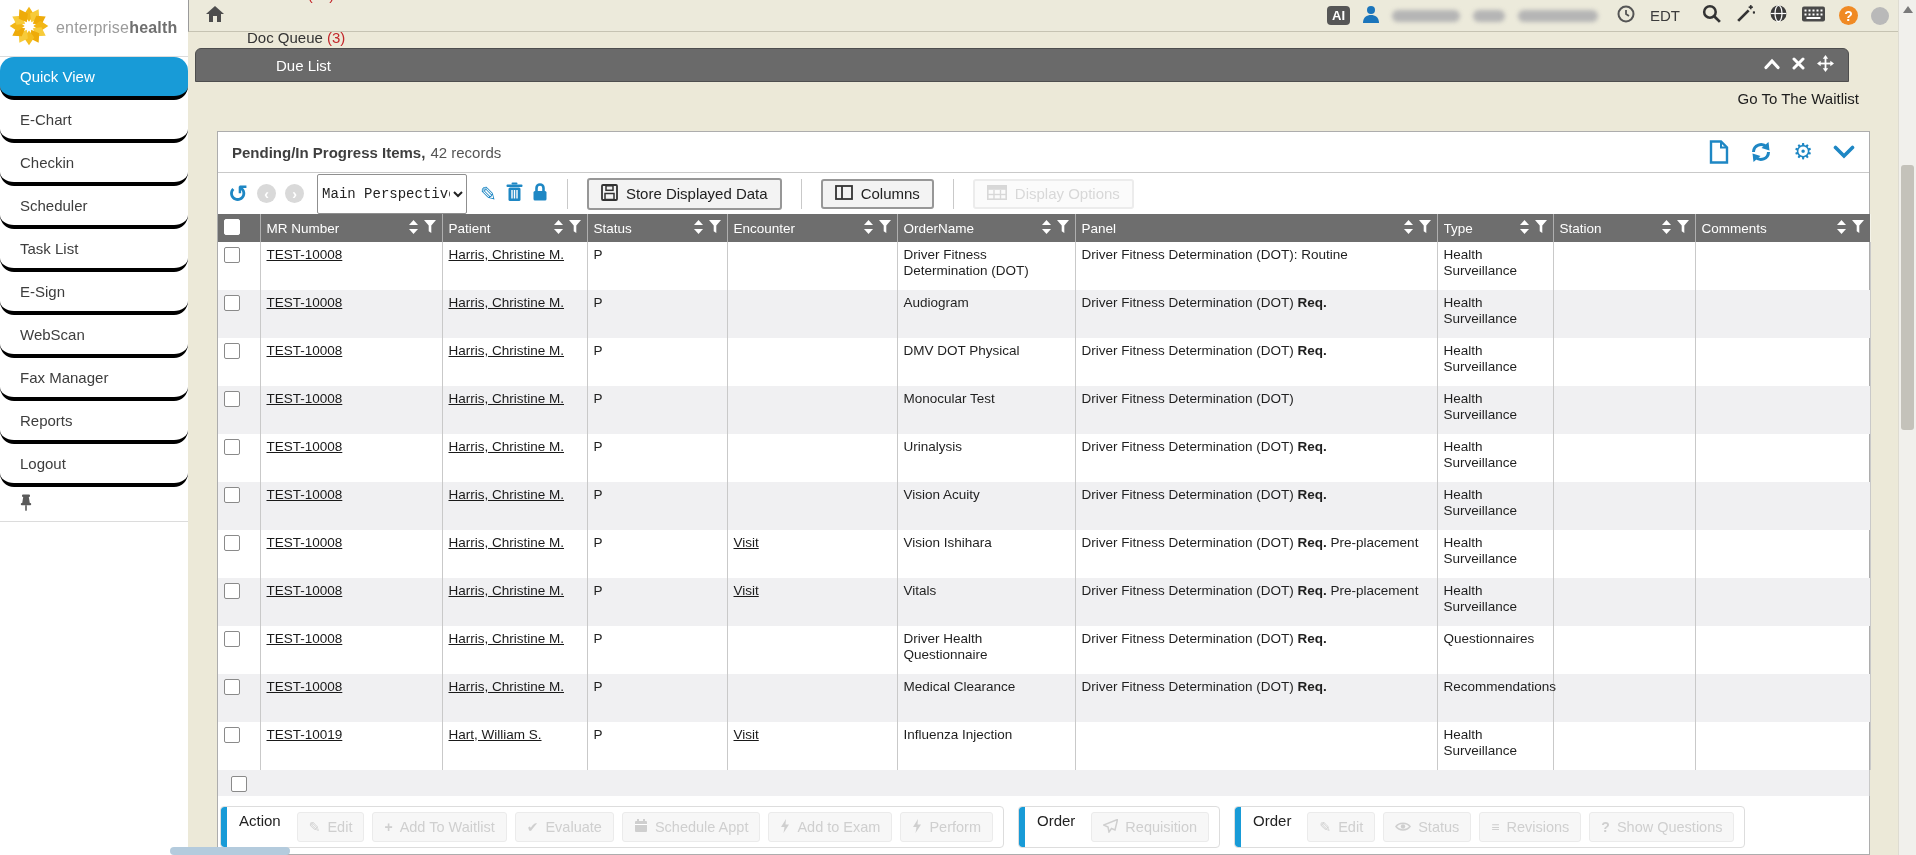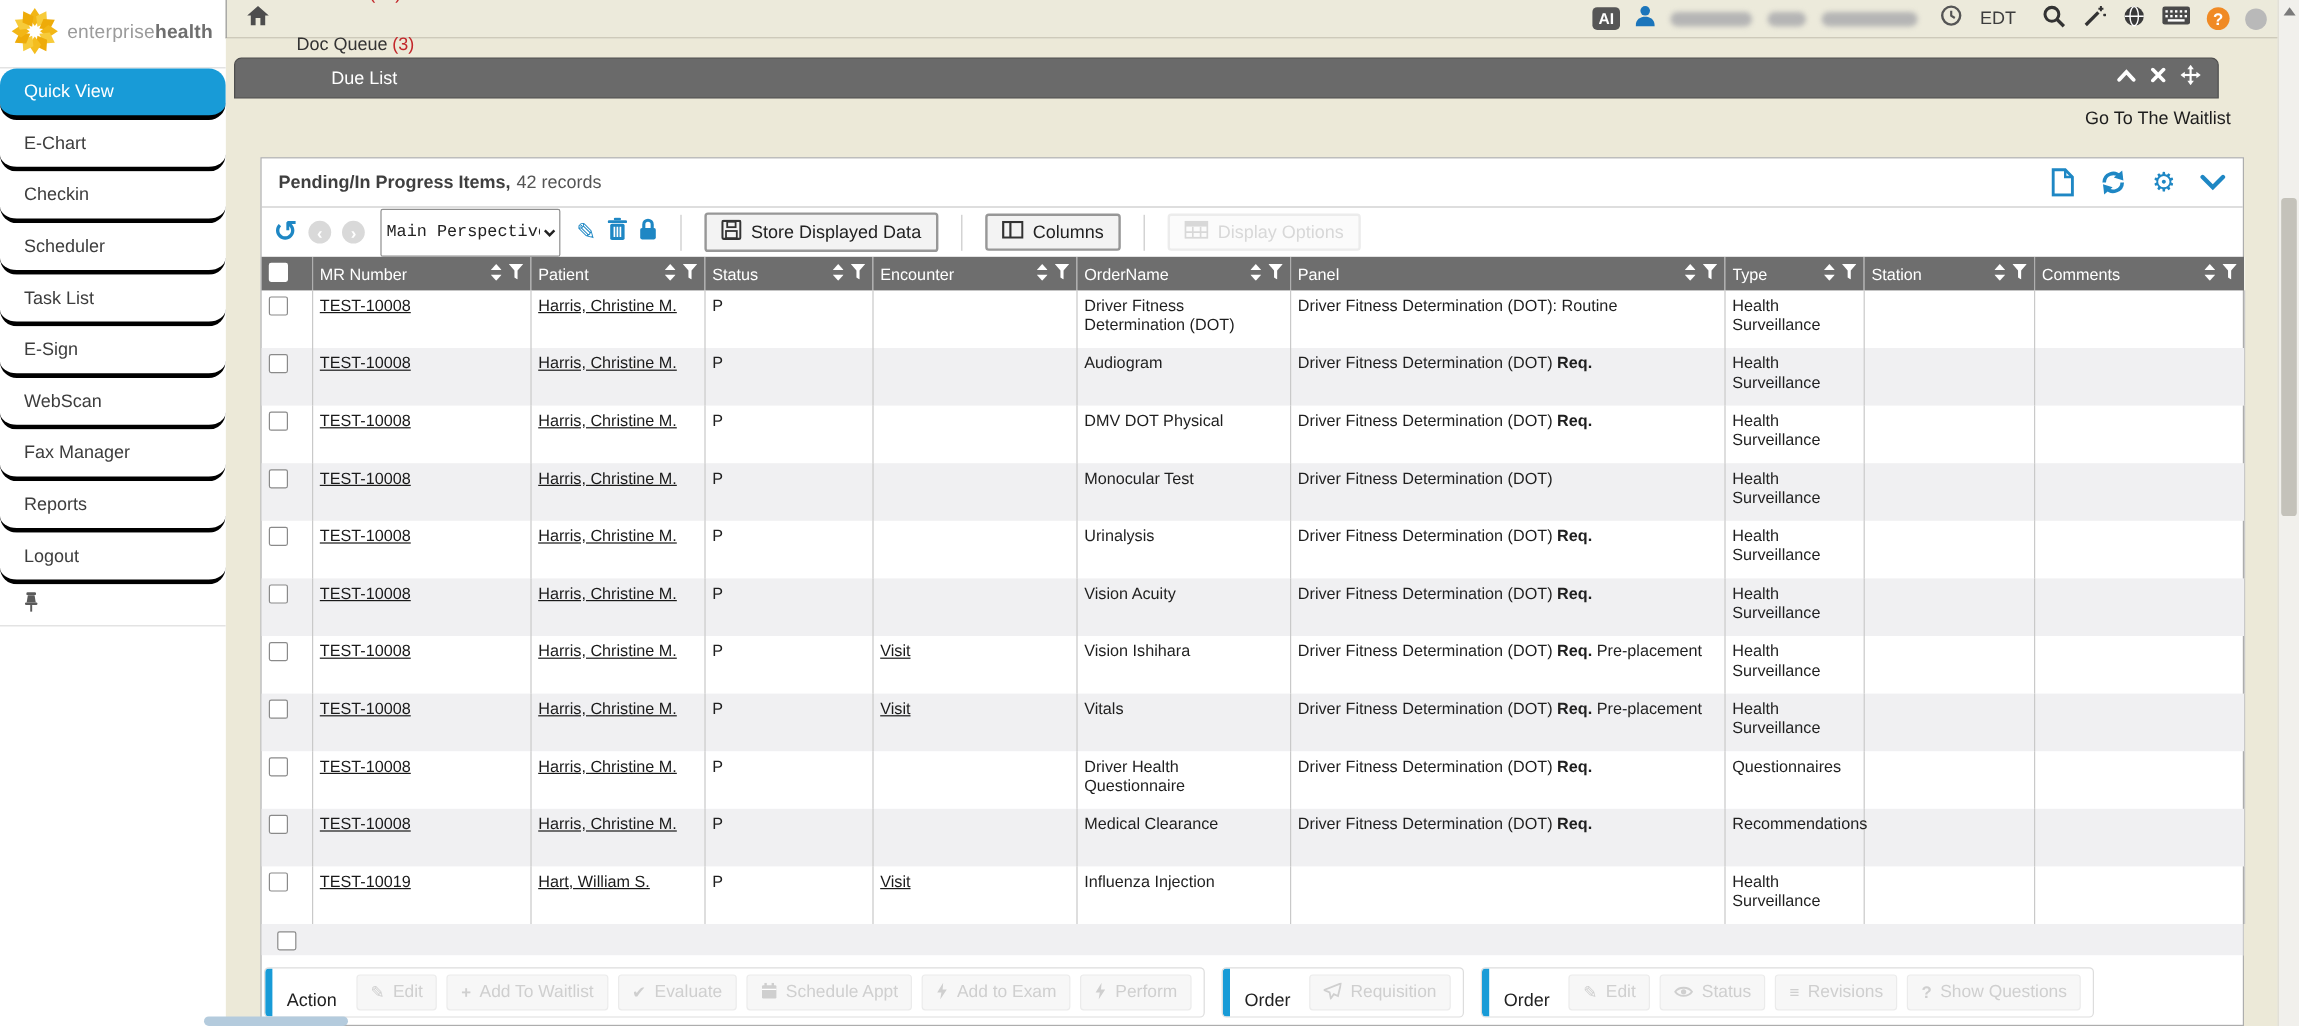--- a/index.html
+++ b/index.html
@@ -74,21 +74,21 @@
   .grid tr.alt td{background:#f0f0f2;}
   .grid a{color:#1a1a1a;text-decoration:underline;cursor:pointer;}
   .cb{display:inline-block;width:14px;height:14px;background:#fff;border:1px solid #8a8a8a;border-radius:2px;}
   .hcb{border-color:#fff;}
   .pan b{font-weight:bold;}
   .partial-row{height:26px;background:#f0f0f2;border-right:1px solid #c9c9c9;width:1652px;box-sizing:border-box;
     display:flex;align-items:flex-start;padding:6px 0 0 13px;}
 
   
   .actions{display:flex;gap:14px;margin:10px 0 0 2px;}
-  .agroup{position:relative;background:#fff;border:1px solid #ddd;border-radius:4px;display:flex;align-items:flex-end;
+  .agroup{position:relative;background:#fff;border:1px solid #ddd;border-radius:4px;display:flex;align-items:flex-start;
     gap:8px;padding:5px 10px 5px 18px;overflow:hidden;white-space:nowrap;}
   .agroup::before{content:"";position:absolute;left:0;top:0;bottom:0;width:6px;background:#189bd7;border-radius:3px 0 0 3px;}
   .aglabel{font-size:15px;color:#222;margin-right:8px;}
   .abtn{display:flex;align-items:center;gap:7px;background:#f7f7f7;border:1px solid #ebebeb;border-radius:3px;
     color:#cfcfcf;font-size:14.5px;font-family:inherit;padding:6px 11px;cursor:default;}
   .abtn .gl{font-size:14px;line-height:1;color:#cfcfcf;}
 
   
   .vscroll{position:absolute;right:0;top:0;width:17px;height:855px;background:#f1f0ec;border-left:1px solid #dedcd2;z-index:5;}
   .vs-arrow{width:0;height:0;border-left:5px solid transparent;border-right:5px solid transparent;

